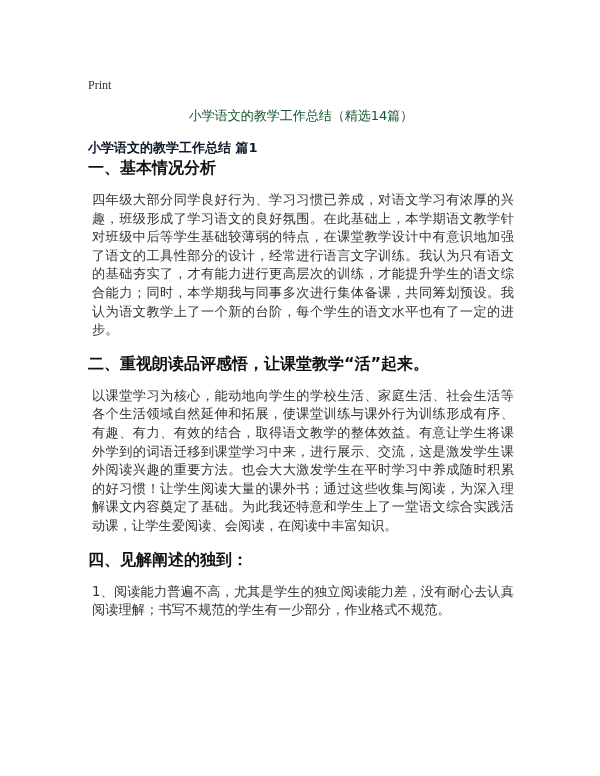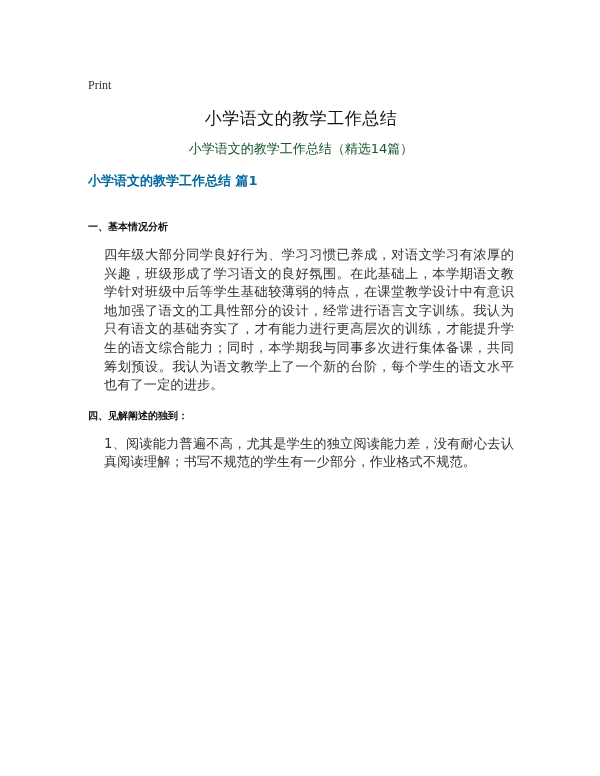--- a/index.html
+++ b/index.html
@@ -2,41 +2,42 @@
 <html><head>
 <meta charset="utf-8">
 <style>
   html, body { margin: 0; padding: 0; background: #ffffff; }
   body { width: 600px; height: 776px; position: relative; overflow: hidden;
          font-family: "DejaVu Sans", sans-serif; color: #222; }
   .page { position: absolute; left: 88px; top: 70px; width: 426px; }
   .print { font-family: "Liberation Serif", serif; font-size: 12px; color: #333; margin: 8px 0 14px 0; }
   .title { text-align: center; font-size: 17px; font-weight: normal; margin: 0 0 10px 0; color: #111; letter-spacing: 0.5px; }
   .subtitle { font-size: 13px; color: #14532d; margin: 0 0 14px 0; text-align: center; }
-  .article-heading { font-size: 13px; font-weight: bold; margin: 0 0 30px 0; color: #0369a1; }
-  .section-heading { font-size: 10px; font-weight: bold; margin: 0 0 12px 0; color: #111; }
-  .para { font-size: 13.2px; line-height: 18.6px; margin: 0 0 14px 16px; color: #333; text-align: justify; letter-spacing: 0.1px; }
+  .article-heading { font-size: 13px; font-weight: bold; margin: 0 0 1px 0; color: #0f172a; }
+  .section-heading { font-size: 16px; font-weight: bold; margin: 0 0 12px 0; color: #111; }
+  .para { font-size: 13.2px; line-height: 18.6px; margin: 0 0 14px 4px; color: #333; text-align: justify; letter-spacing: 0.1px; }
 </style>
 </head>
 <body>
 
 <div class="page">
   <div class="print">Print</div>
-  <h1 class="title">小学语文的教学工作总结</h1>
   <div class="subtitle">小学语文的教学工作总结（精选14篇）</div>
   <div class="article-heading">小学语文的教学工作总结 篇1</div>
 
   <div>
     <div class="section-heading">一、基本情况分析</div>
     <p class="para">四年级大部分同学良好行为、学习习惯已养成，对语文学习有浓厚的兴趣，班级形成了学习语文的良好氛围。在此基础上，本学期语文教学针对班级中后等学生基础较薄弱的特点，在课堂教学设计中有意识地加强了语文的工具性部分的设计，经常进行语言文字训练。我认为只有语文的基础夯实了，才有能力进行更高层次的训练，才能提升学生的语文综合能力；同时，本学期我与同事多次进行集体备课，共同筹划预设。我认为语文教学上了一个新的台阶，每个学生的语文水平也有了一定的进步。</p>
   </div>
 
   <div>
+    <div class="section-heading">二、重视朗读品评感悟，让课堂教学“活”起来。</div>
   </div>
 
   <div>
+    <p class="para">以课堂学习为核心，能动地向学生的学校生活、家庭生活、社会生活等各个生活领域自然延伸和拓展，使课堂训练与课外行为训练形成有序、有趣、有力、有效的结合，取得语文教学的整体效益。有意让学生将课外学到的词语迁移到课堂学习中来，进行展示、交流，这是激发学生课外阅读兴趣的重要方法。也会大大激发学生在平时学习中养成随时积累的好习惯！让学生阅读大量的课外书；通过这些收集与阅读，为深入理解课文内容奠定了基础。为此我还特意和学生上了一堂语文综合实践活动课，让学生爱阅读、会阅读，在阅读中丰富知识。</p>
   </div>
 
   <div>
     <div class="section-heading">四、见解阐述的独到：</div>
     <p class="para">1、阅读能力普遍不高，尤其是学生的独立阅读能力差，没有耐心去认真阅读理解；书写不规范的学生有一少部分，作业格式不规范。</p>
   </div>
 </div>
 
 </body></html>

